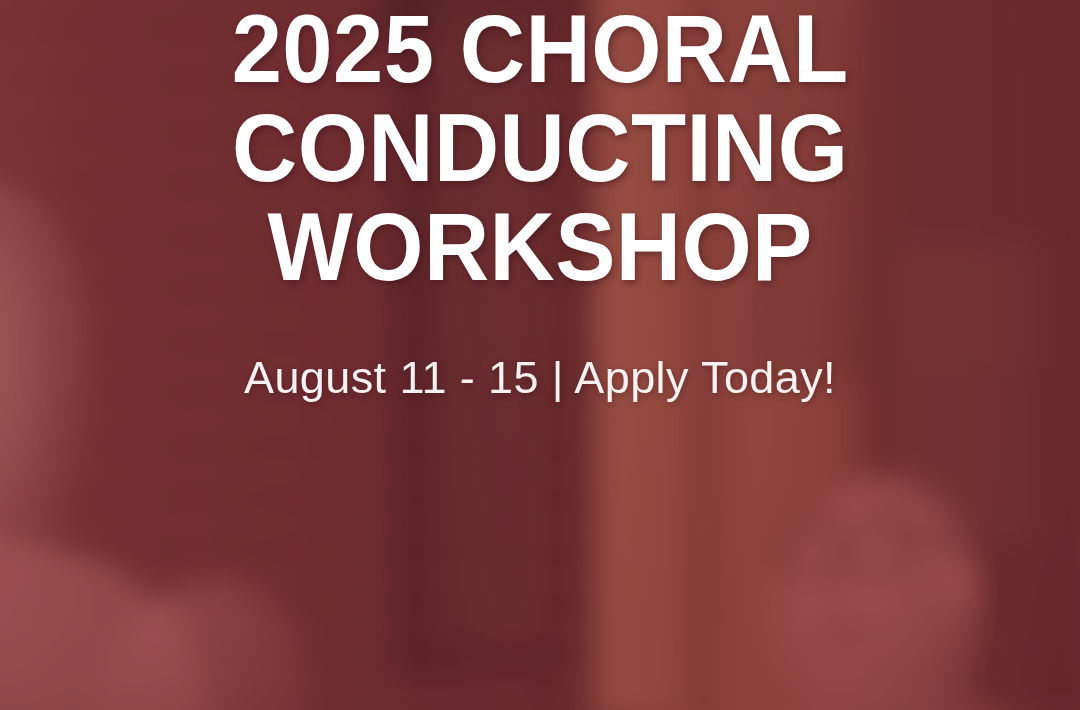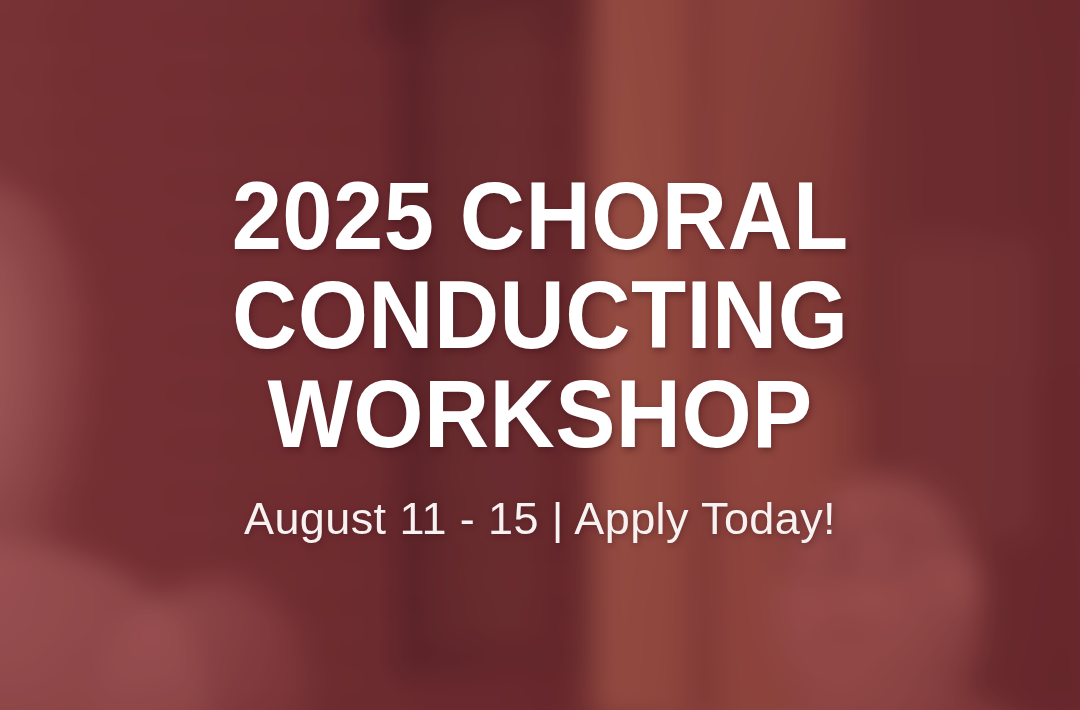--- a/index.html
+++ b/index.html
@@ -327,21 +327,20 @@
     opacity: 0.20;
   }
 
   
   .content {
     position: absolute;
     inset: 0;
     display: flex;
     flex-direction: column;
     align-items: center;
-    justify-content: center;
     text-align: center;
   }
 
   .headline {
     color: #ffffff;
     font-family: "Liberation Sans", sans-serif;
     font-weight: bold;
     font-size: 96px;
     line-height: 1.03;
     letter-spacing: 0.5px;
@@ -353,21 +352,21 @@
   }
   .headline .ln { display: block; white-space: nowrap; }
 
   .subtitle {
     color: #f7f1f1;
     font-family: "Liberation Sans", sans-serif;
     font-weight: normal;
     font-size: 45px;
     line-height: 1.1;
     letter-spacing: 0.4px;
-    margin: 30px 0 0 0;
+    margin: 56px 0 0 0;
     text-shadow: 1px 2px 6px rgba(60,16,24,0.40);
   }
 </style>
 </head>
 <body>
 
 <div id="poster">
 
   <div class="photo">
     <div class="wall-base"></div>

